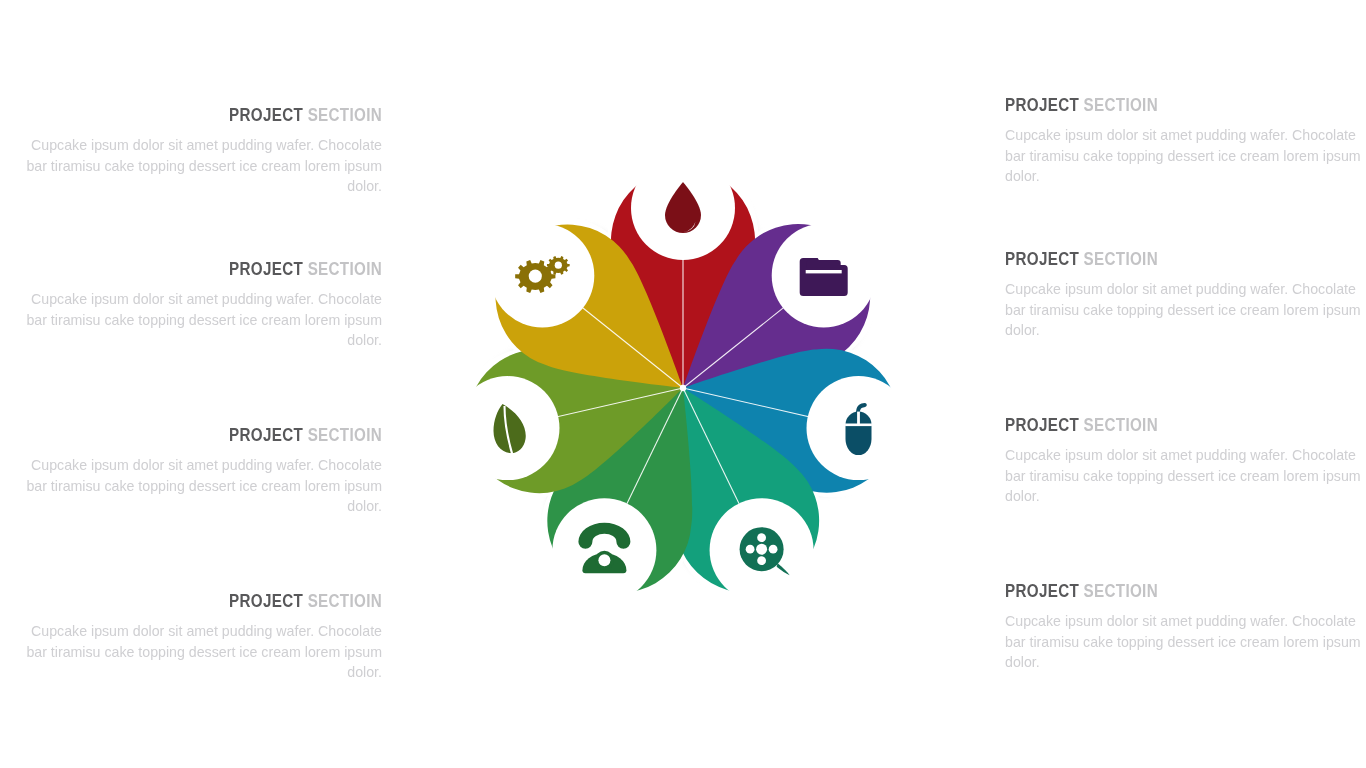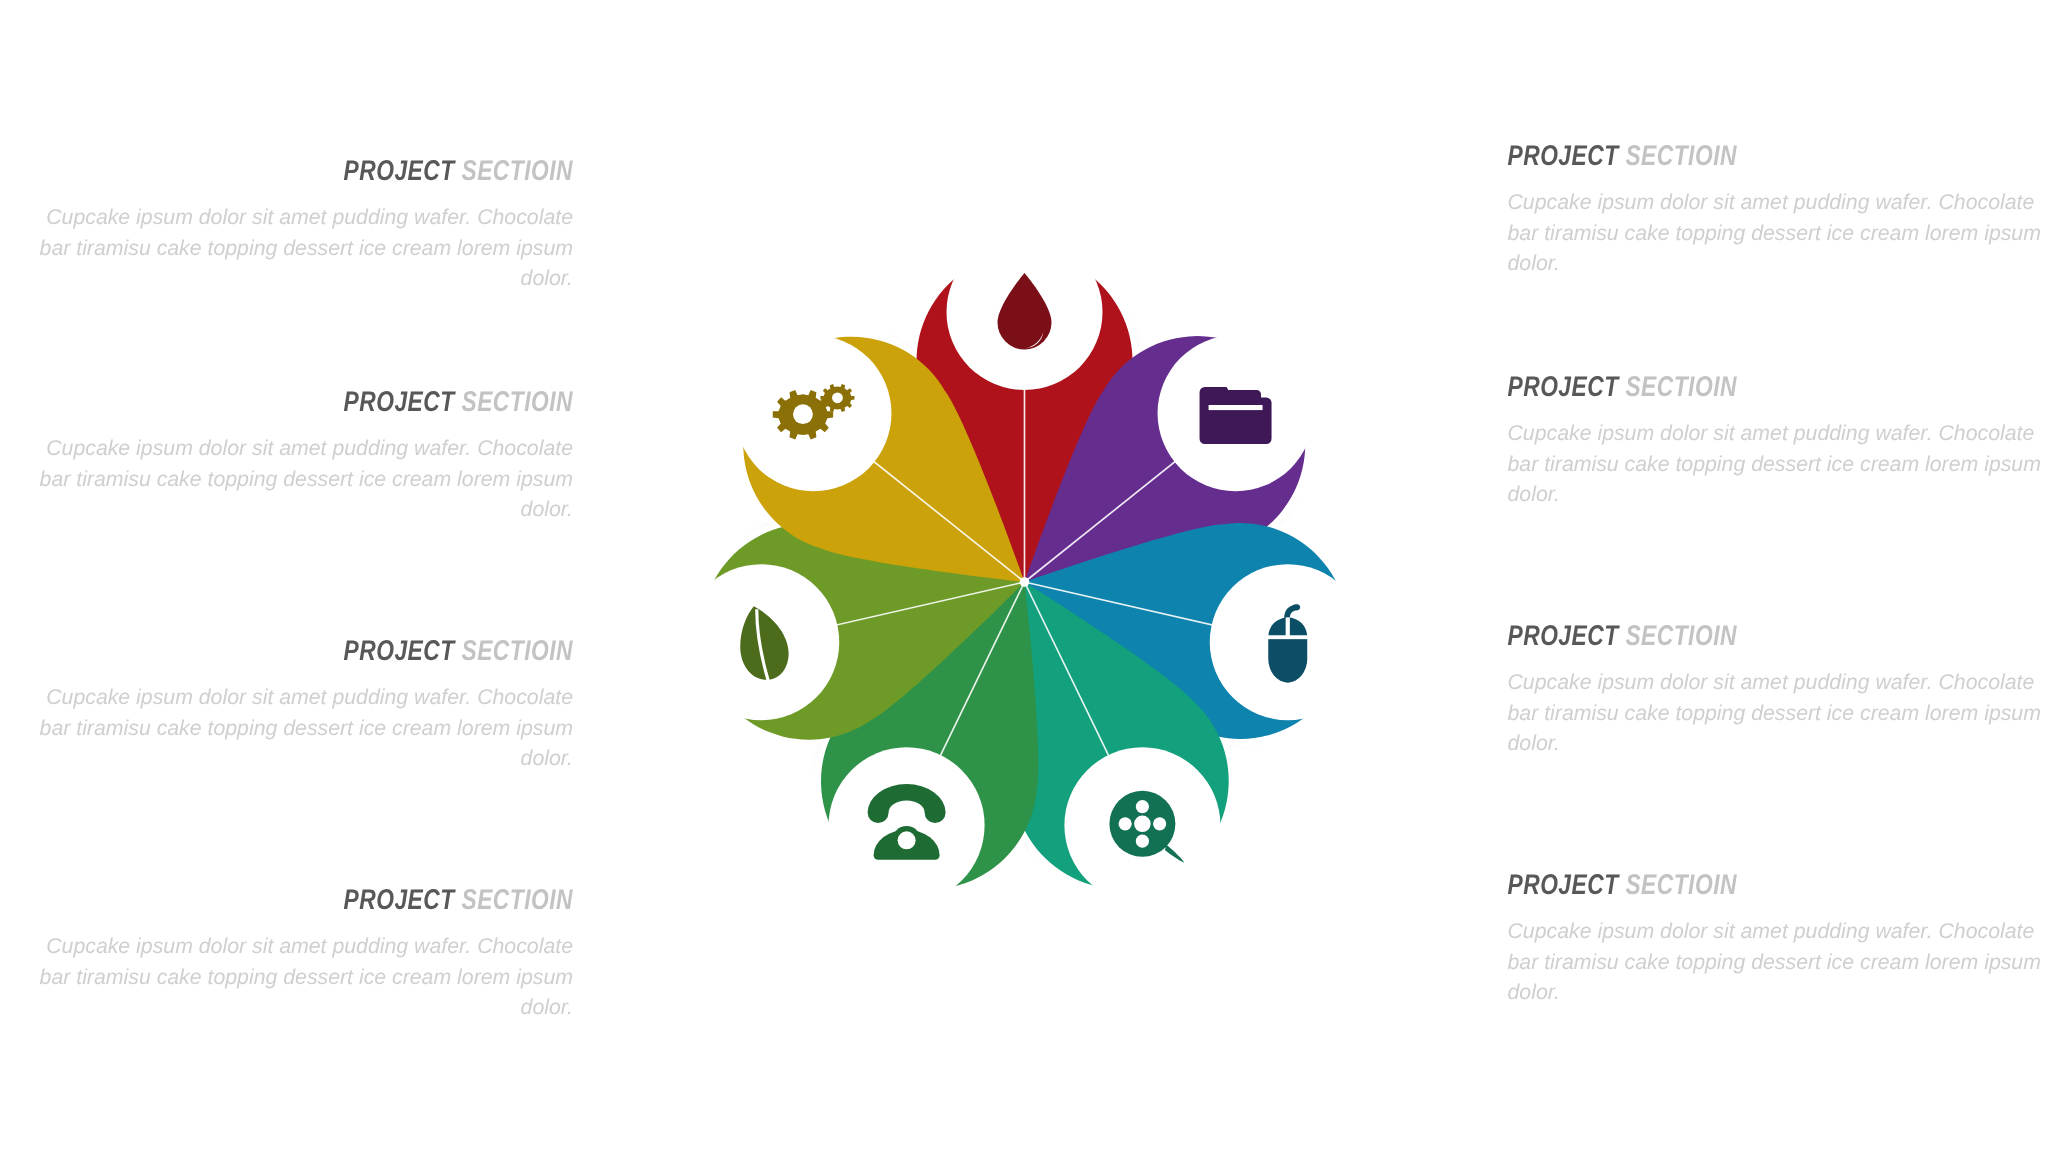--- a/index.html
+++ b/index.html
@@ -11,21 +11,21 @@
     overflow:hidden;
     position:relative;
   }
   #stage{position:absolute;left:0;top:0;width:1366px;height:768px;}
 
   
   .col{position:absolute;top:0;width:360px;}
   .col-left{left:22px;text-align:right;}
   .col-right{left:1005px;text-align:left;}
 
-  .block{position:absolute;width:360px;font-style:italic;}
+  .block{position:absolute;width:360px;}
   .col-left .block{left:0;}
   .col-right .block{left:0;}
 
   .blk-title{
     font-family:"Liberation Sans", sans-serif;
     font-size:19px;
     font-weight:bold;
     letter-spacing:0.4px;
     line-height:22px;
     margin:0 0 9px 0;

